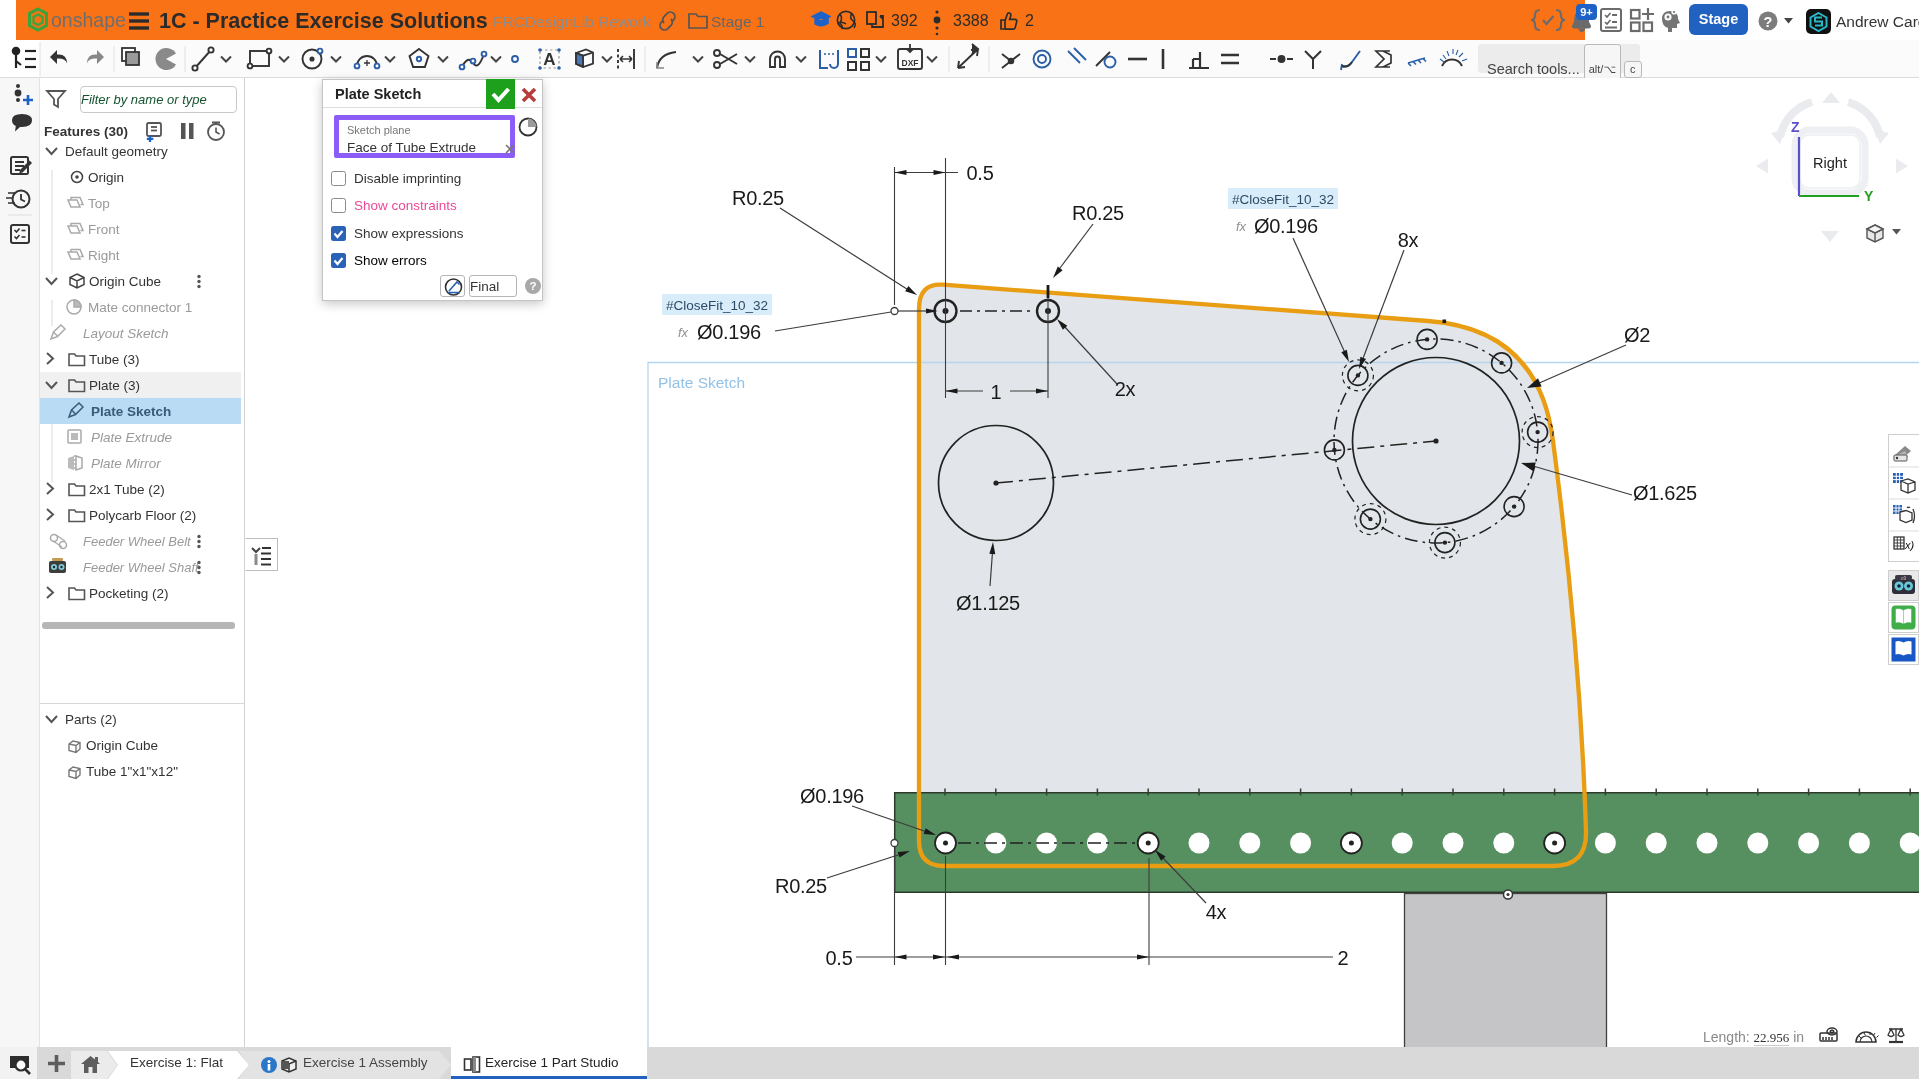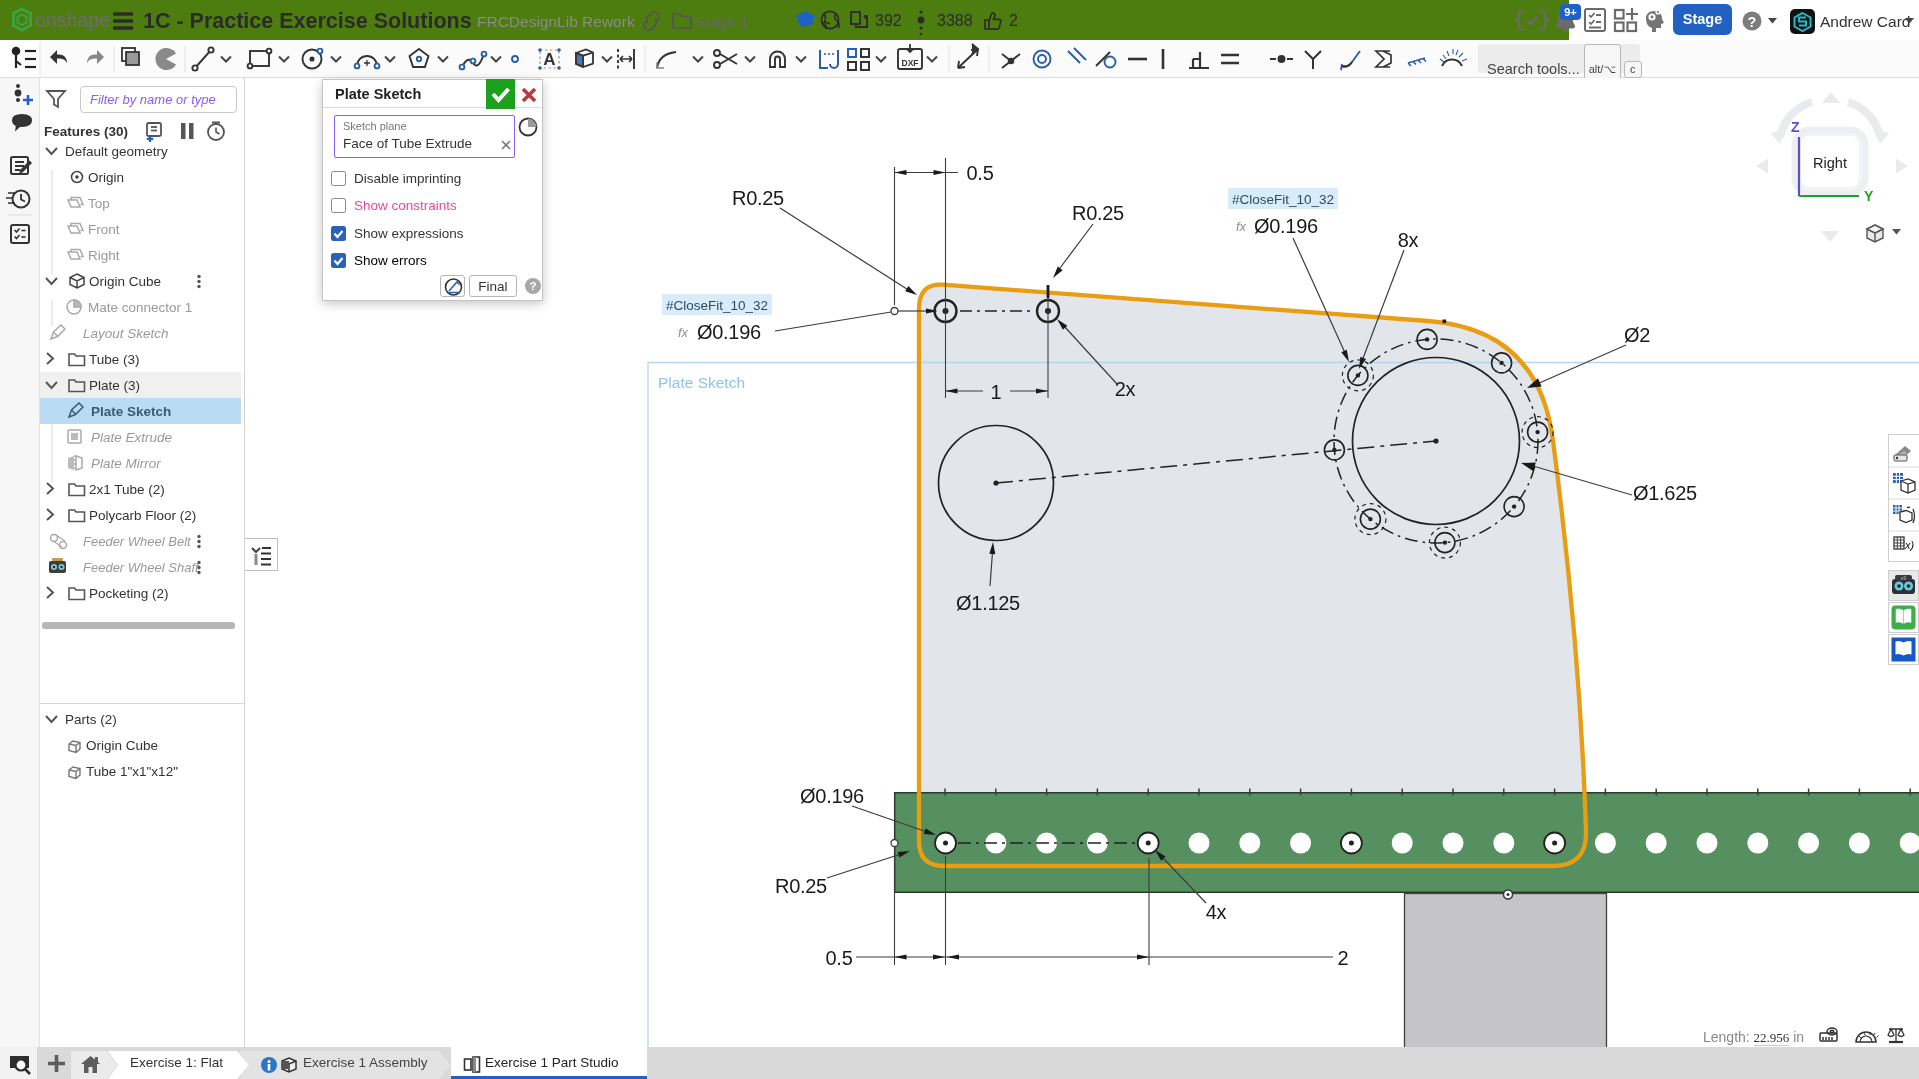--- a/index.html
+++ b/index.html
@@ -1,18 +1,18 @@
 <!DOCTYPE html>
 <html><head>
 <meta charset="utf-8">
 <style>
 * { margin:0; padding:0; box-sizing:border-box; }
 html,body { width:1919px; height:1079px; overflow:hidden; font-family:"Liberation Sans",sans-serif; background:#fff; }
 .abs { position:absolute; }
-#header { position:absolute; left:0; top:0; width:1569px; height:40px; background:#4d7c0f; }
+#header { position:absolute; left:16px; top:0; width:1569px; height:40px; background:#f97316; }
 #toolbar { position:absolute; left:0; top:40px; width:1919px; height:38px; background:#fbfbfb; border-bottom:1px solid #dcdcdc; }
 #leftstrip { position:absolute; left:0; top:78px; width:40px; height:969px; background:#f7f7f7; border-right:1px solid #e3e3e3; }
 #fpanel { position:absolute; left:40px; top:78px; width:205px; height:969px; background:#fff; border-right:1px solid #d2d2d2; }
 #canvas { position:absolute; left:246px; top:78px; width:1673px; height:969px; background:#fff; }
 #bottombar { position:absolute; left:0; top:1047px; width:1919px; height:32px; background:#d9d9d9;padding-left:44px; }
 svg text { font-family:"Liberation Sans",sans-serif; }
 </style>
 </head>
 <body>
 <div id="header">
@@ -315,21 +315,21 @@
         <line x1="21.5" y1="152.5" x2="25.5" y2="152.5" stroke-width="1.6"></line>
         <line x1="21.5" y1="159" x2="25.5" y2="159" stroke-width="1.6"></line>
       </g>
 </svg>
 </div>
 <div id="fpanel">
 
 <svg class="abs" style="left:5px;top:10px" width="22" height="22" viewBox="0 0 22 22">
       <path d="M2 3 l18 0 -7 8 0 8 -4 -2.5 0 -5.5 Z" fill="none" stroke="#555" stroke-width="1.8"></path>
     </svg>
-<div class="abs" style="left:40px;top:8px;width:157px;height:27px;border:1px solid #c9c9c9;border-radius:4px;font-size:13px;font-style:italic;color:#8b5cf6;line-height:25px;padding-left:9px;background:#fff">Filter by name or type</div>
+<div class="abs" style="left:40px;top:8px;width:157px;height:27px;border:1px solid #c9c9c9;border-radius:4px;font-size:13px;font-style:italic;color:#14532d;line-height:25px;background:#fff">Filter by name or type</div>
 <div class="abs" style="left:4px;top:46px;font-size:13.5px;font-weight:bold;color:#333">Features (30)</div>
 <svg class="abs" style="left:104px;top:42px" width="130" height="22" viewBox="0 0 130 22">
   <g fill="none" stroke="#555" stroke-width="1.8">
         <rect x="3" y="3" width="14" height="13" rx="1.5"></rect>
         <line x1="7" y1="7" x2="13" y2="7"></line>
         <line x1="7" y1="10.5" x2="13" y2="10.5"></line>
         <path d="M6 15.5 l0 6.5 m-3.2 -3.2 l6.5 0" stroke="#1e62c8" stroke-width="2.3"></path>
       </g>
   <g fill="#555">
         <rect x="37" y="3" width="4.5" height="16"></rect>
@@ -706,21 +706,21 @@
     <span class="abs" style="left:12px;top:6px;font-size:14.5px;font-weight:bold;color:#222">Plate Sketch</span>
     <div class="abs" style="left:163px;top:-1px;width:29px;height:30px;background:#1da11d">
       <svg width="29" height="30" viewBox="0 0 29 30">
           <path d="M7 15 l5.5 6 10 -11" fill="none" stroke="#fff" stroke-width="4"></path>
         </svg>
     </div>
     <svg class="abs" style="left:197px;top:6px" width="18" height="18" viewBox="0 0 18 18">
         <path d="M3 3 L15 15 M15 3 L3 15" stroke="#b73c3c" stroke-width="3.6"></path>
       </svg>
   </div>
-  <div class="abs" style="left:11px;top:35px;width:181px;height:43px;border:1px solid #8b5cf6;border-radius:2px">
+  <div class="abs" style="left:11px;top:35px;width:181px;height:43px;border:5px solid #8b5cf6;border-radius:2px">
     <span class="abs" style="left:8px;top:4px;font-size:11px;color:#777">Sketch plane</span>
     <span class="abs" style="left:8px;top:20px;font-size:13.5px;color:#333">Face of Tube Extrude</span>
     <svg class="abs" style="left:165px;top:23px" width="12" height="12" viewBox="0 0 12 12">
         <path d="M2 2 L10 10 M10 2 L2 10" stroke="#777" stroke-width="1.6"></path>
       </svg>
   </div>
   <svg class="abs" style="left:195px;top:37px" width="20" height="20" viewBox="0 0 20 20">
       <circle cx="10" cy="10" r="8.5" fill="none" stroke="#333" stroke-width="1.8"></circle>
       <path d="M10 10 L10 1.5 A8.5 8.5 0 0 1 18.5 10 Z" fill="#9a9a9a"></path>
     </svg>
@@ -739,21 +739,21 @@
         <path d="M3.5 7.5 l3 3.5 5 -6" fill="none" stroke="#fff" stroke-width="2.2"></path>
       </svg>
   </div>
   <span class="abs" style="left:31px;top:173px;font-size:13.5px;color:#000000">Show errors</span>
   <div class="abs" style="left:117px;top:195px;width:25px;height:22px;border:1px solid #b5b5b5;border-radius:3px">
     <svg width="25" height="22" viewBox="0 0 25 22">
         <circle cx="12.5" cy="11" r="8" fill="none" stroke="#333" stroke-width="1.6"></circle>
         <path d="M8 15 l8 -9 2.5 2.5 M7 16.5 l12 0" stroke="#2a62b8" stroke-width="1.6" fill="none"></path>
       </svg>
   </div>
-  <div class="abs" style="left:146px;top:195px;width:48px;height:22px;border:1px solid #b5b5b5;border-radius:3px;font-size:13.5px;color:#333;text-align:center;line-height:22px">Final</div>
+  <div class="abs" style="left:146px;top:195px;width:48px;height:22px;border:1px solid #b5b5b5;border-radius:3px;font-size:13.5px;color:#333;line-height:22px">Final</div>
   <div class="abs" style="left:202px;top:198px;width:16px;height:16px;border-radius:50%;background:#a8a8a8;color:#fff;font-size:11.5px;font-weight:bold;text-align:center;line-height:16px">?</div>
 </div>
 <svg class="abs" style="left:1740px;top:85px;z-index:5" width="179" height="170" viewBox="0 0 179 170">
 
   <rect x="55" y="45" width="70" height="63" rx="15" fill="none" stroke="#edeff2" stroke-width="7"></rect>
 
   <path d="M40 52 A46 46 0 0 1 72 17" fill="none" stroke="#e9ebee" stroke-width="8"></path>
   <path d="M140 52 A46 46 0 0 0 108 17" fill="none" stroke="#e9ebee" stroke-width="8"></path>
   <polygon points="31,48 46,44 40,59" fill="#e9ebee"></polygon>
   <polygon points="149,48 134,44 140,59" fill="#e9ebee"></polygon>

